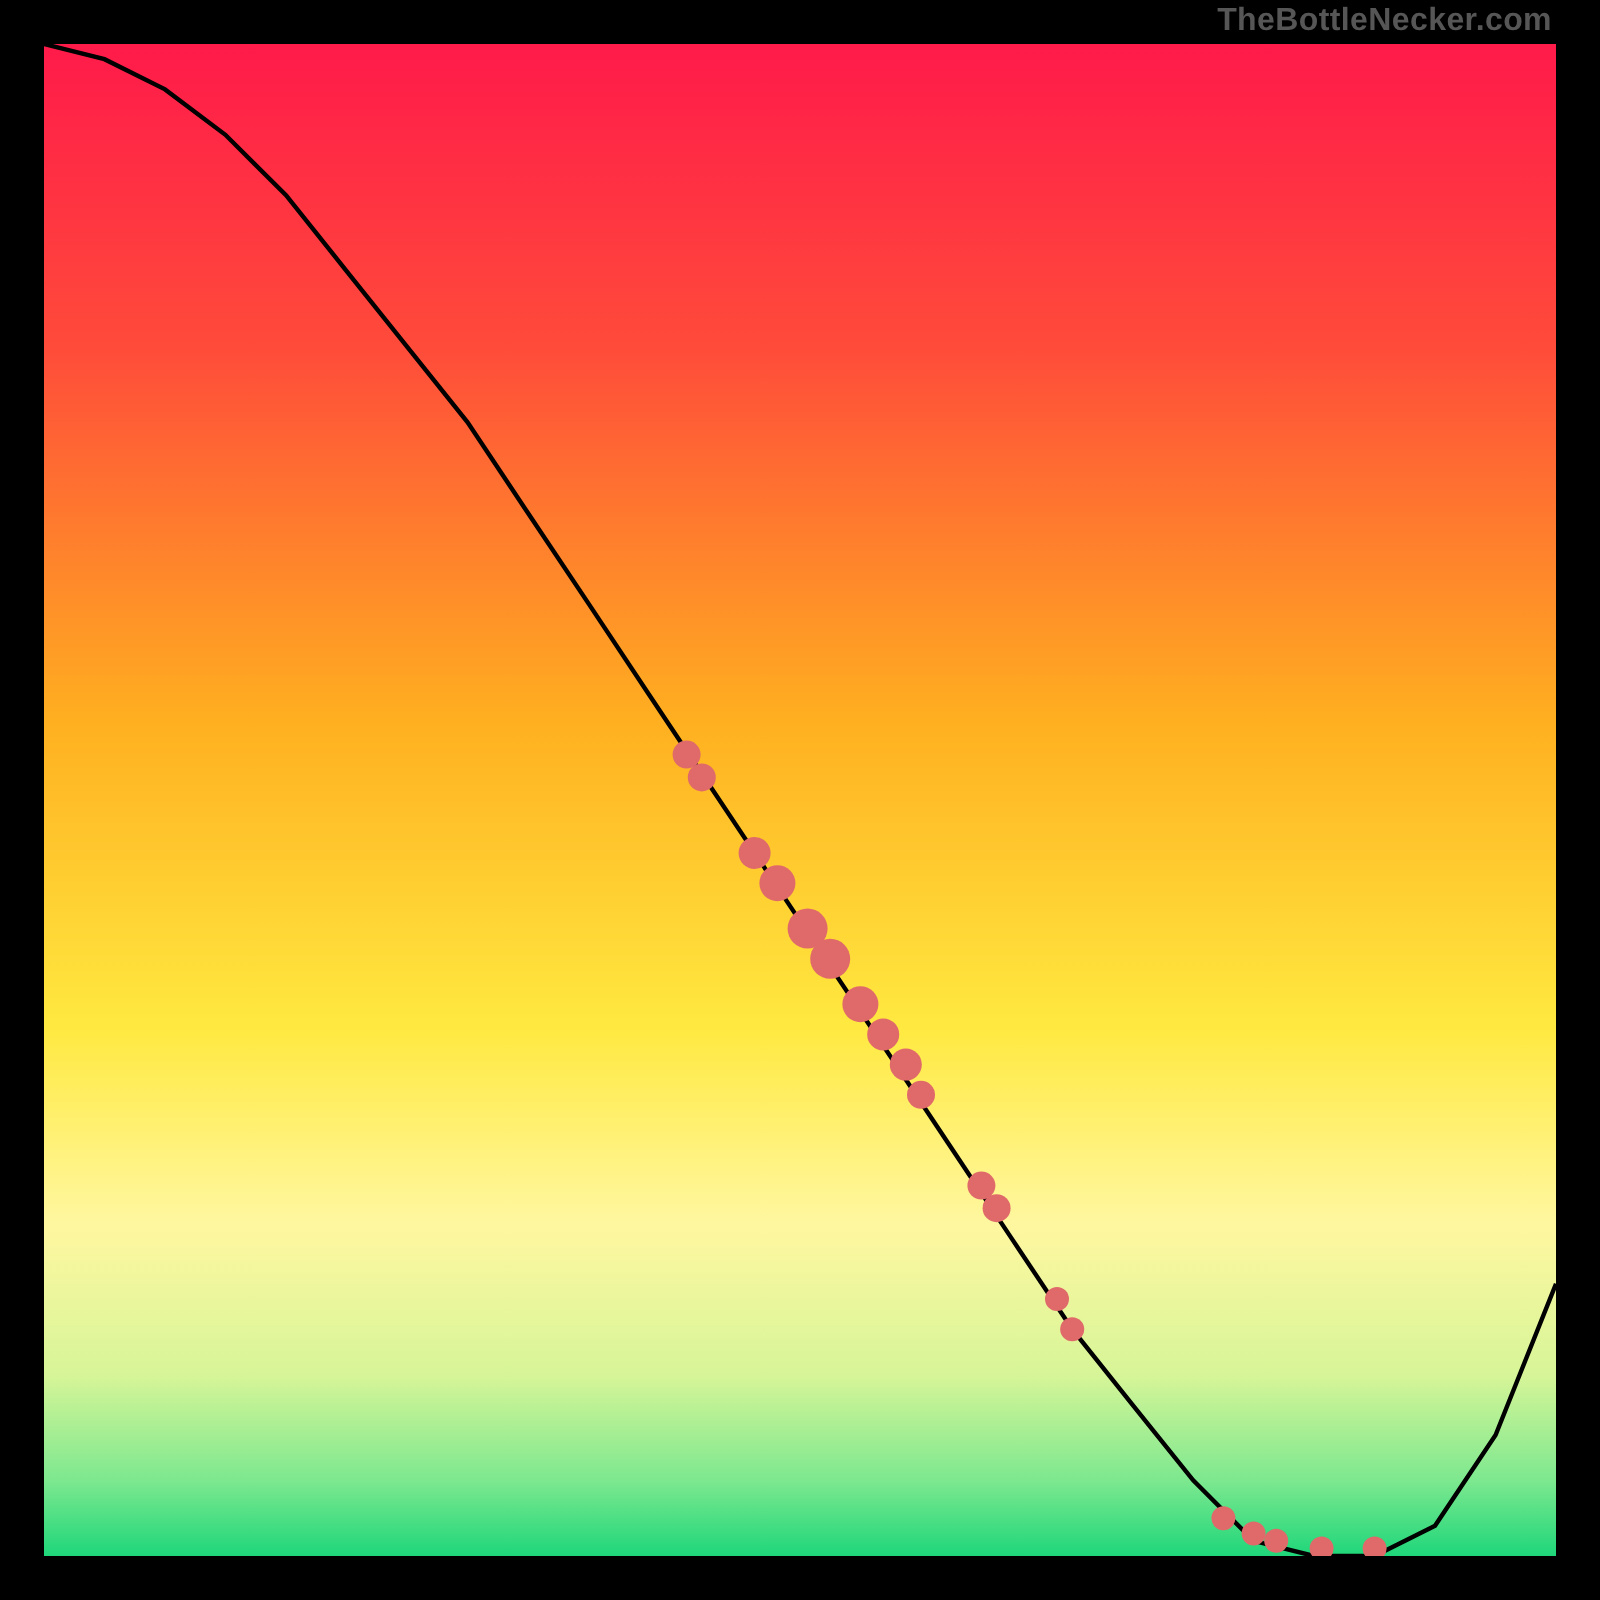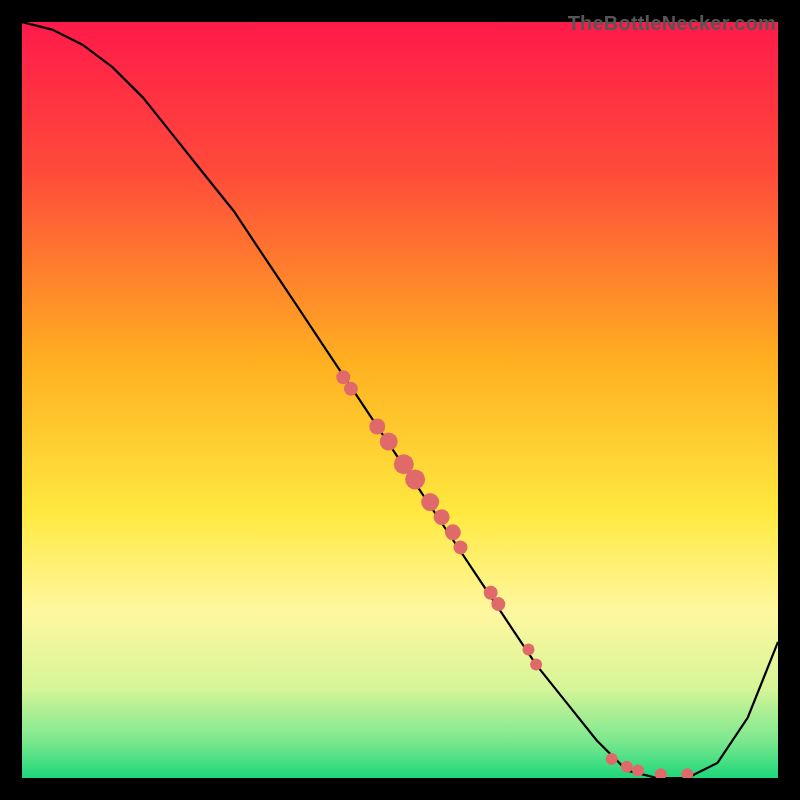--- a/index.html
+++ b/index.html
@@ -14,24 +14,24 @@
   }
   .plot {
     position: absolute;
     left: 0;
     top: 0;
     width: 756px;
     height: 756px;
   }
   .watermark {
     position: absolute;
-    top: 12px;
+    top: 2px;
     right: 24px;
     font-family: Arial, Helvetica, sans-serif;
-    font-size: 20px;
+    font-size: 16px;
     font-weight: 600;
     color: #565656;
     letter-spacing: 0.2px;
   }
 </style>
 </head>
 <body>
 
 <div class="frame">
   <svg class="plot" viewBox="0 0 756 756">

